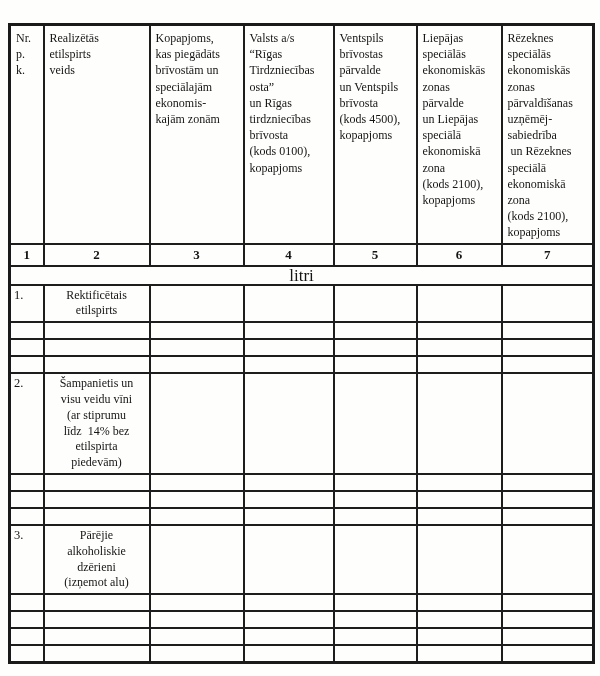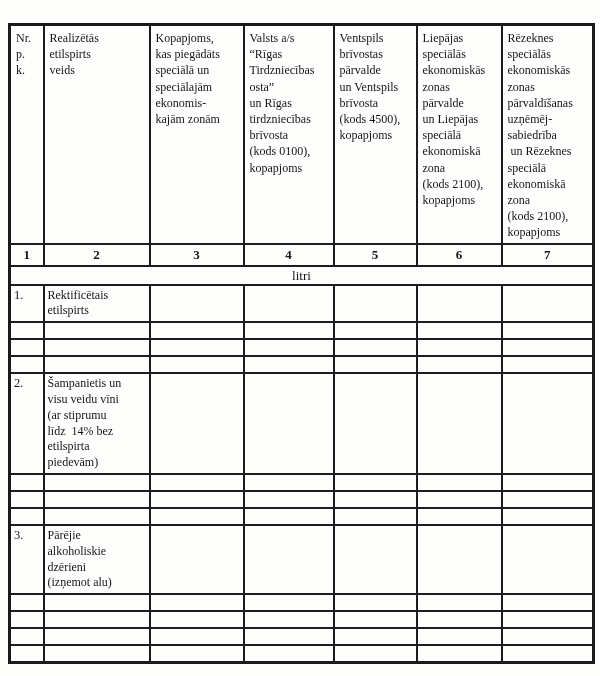--- a/index.html
+++ b/index.html
@@ -47,38 +47,39 @@
     font-weight: bold;
     font-size: 13px;
     height: 21px;
     padding: 1px;
     line-height: 18px;
     vertical-align: middle;
   }
   
   .unit-row td {
     text-align: center;
-    font-size: 13px;
+    font-size: 17px;
     height: 18px;
     padding: 0;
     line-height: 17px;
     vertical-align: middle;
   }
   
   .no-cell {
     text-align: left;
     padding: 2px 2px 2px 7px;
     font-size: 12.5px;
     line-height: 15.8px;
   }
   .prod-cell {
     font-size: 12px;
     line-height: 15.8px;
     white-space: pre-line;
     padding: 2px 2px 2px 6px;
+    text-align: center;
   }
   .blank-row td { height: 17px; }
 </style>
 </head>
 <body>
 
 <div class="page">
   <table class="doc-table">
     <colgroup id="colgroup">
         <col style="width: 34px;">
@@ -92,21 +93,21 @@
     <thead>
       <tr class="header-row">
         <th>Nr.
 p.
 k.</th>
         <th>Realizētās
 etilspirts
 veids</th>
         <th>Kopapjoms,
 kas piegādāts
-speciālā un
+brīvostām un
 speciālajām
 ekonomis-
 kajām zonām</th>
         <th>Valsts a/s
 “Rīgas
 Tirdzniecības
 osta”
 un Rīgas
 tirdzniecības
 brīvosta

